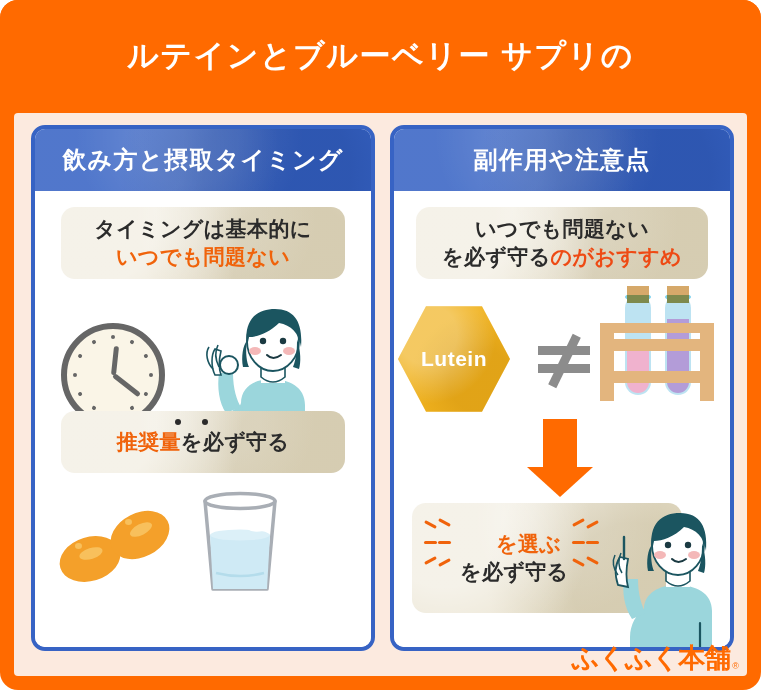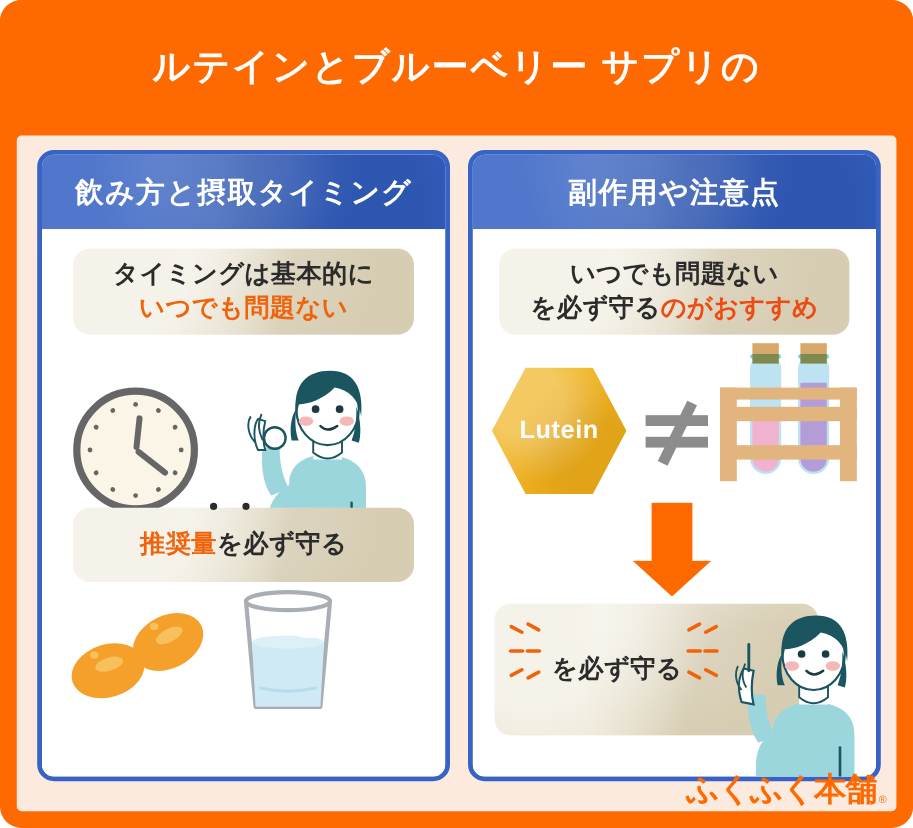--- a/index.html
+++ b/index.html
@@ -187,21 +187,21 @@
     width: 7px; height: 6px;
     background: #F8C05C;
     border-radius: 50%;
   }
 
   .glass { position: absolute; left: 162px; top: 300px; width: 86px; height: 104px; }
 
   
   .hexagon {
     position: absolute;
-    left: 16px; top: 112px;
+    left: 4px; top: 112px;
     width: 112px; height: 112px;
     background: #F0B21E;
     background-image:
       radial-gradient(circle at 26% 28%, rgba(255,255,255,0.30) 0 26%, rgba(255,255,255,0) 60%),
       radial-gradient(circle at 74% 70%, rgba(196,135,10,0.34) 0 28%, rgba(196,135,10,0) 62%);
     clip-path: polygon(25% 3%, 75% 3%, 100% 50%, 75% 97%, 25% 97%, 0% 50%);
     display: flex;
     align-items: center;
     justify-content: center;
   }
@@ -338,21 +338,21 @@
 
           <path d="M22 68 C18 60 18 48 22 42 L28 44 C26 52 26 62 28 68 Z" fill="#FFFFFF" stroke="#1B5560" stroke-width="1.6"></path>
           <path d="M20 62 C14 56 12 46 16 40" stroke="#1B5560" stroke-width="1.6" fill="none"></path>
           <path d="M26 60 C22 52 22 44 25 38" stroke="#1B5560" stroke-width="1.6" fill="none"></path>
           <circle cx="36" cy="58" r="9" fill="#FFFFFF" stroke="#1B5560" stroke-width="2"></circle>
 
           <line x1="100" y1="112" x2="100" y2="140" stroke="#1B5560" stroke-width="2" stroke-linecap="round"></line>
           <line x1="52" y1="118" x2="52" y2="140" stroke="#1B5560" stroke-width="2" stroke-linecap="round"></line>
         </svg>
 
-        <div class="caption-box" style="left:26px; top:220px; width:284px; height:62px;margin-top:12px;">
+        <div class="caption-box" style="left:26px; top:220px; width:284px; height:62px;">
           <div class="cap-line">
             <span class="em-orange">推奨量</span><span>を必ず守る</span>
           </div>
         </div>
         <div class="dot-row" style="left:140px; top:228px;">
           <div class="dot"></div>
           <div class="dot"></div>
         </div>
 
         <div class="pills">
@@ -421,20 +421,21 @@
           <rect x="6" y="88" width="114" height="12" fill="#E3B57E"></rect>
           <rect x="6" y="40" width="114" height="10" fill="#E3B57E"></rect>
         </svg>
 
         <div class="arrow-down">
           <div class="arrow-shaft"></div>
           <div class="arrow-head"></div>
         </div>
 
         <div class="caption-box" style="left:18px; top:312px; width:270px; height:110px; align-items:flex-start; padding-left:48px;">
+          <div class="cap-line em-orange" style="padding-left:36px;">を選ぶ</div>
           <div class="cap-line">を必ず守る</div>
         </div>
 
         <div class="rays" style="left:30px; top:330px; width:34px; height:60px;">
           <div class="ray" style="left:0;  top:2px;  transform:rotate(28deg);"></div>
           <div class="ray" style="left:14px; top:0;   transform:rotate(28deg);"></div>
           <div class="ray" style="left:0;  top:20px; transform:rotate(0deg);"></div>
           <div class="ray" style="left:14px; top:20px; transform:rotate(0deg);"></div>
           <div class="ray" style="left:0;  top:38px; transform:rotate(-28deg);"></div>
           <div class="ray" style="left:14px; top:40px; transform:rotate(-28deg);"></div>

